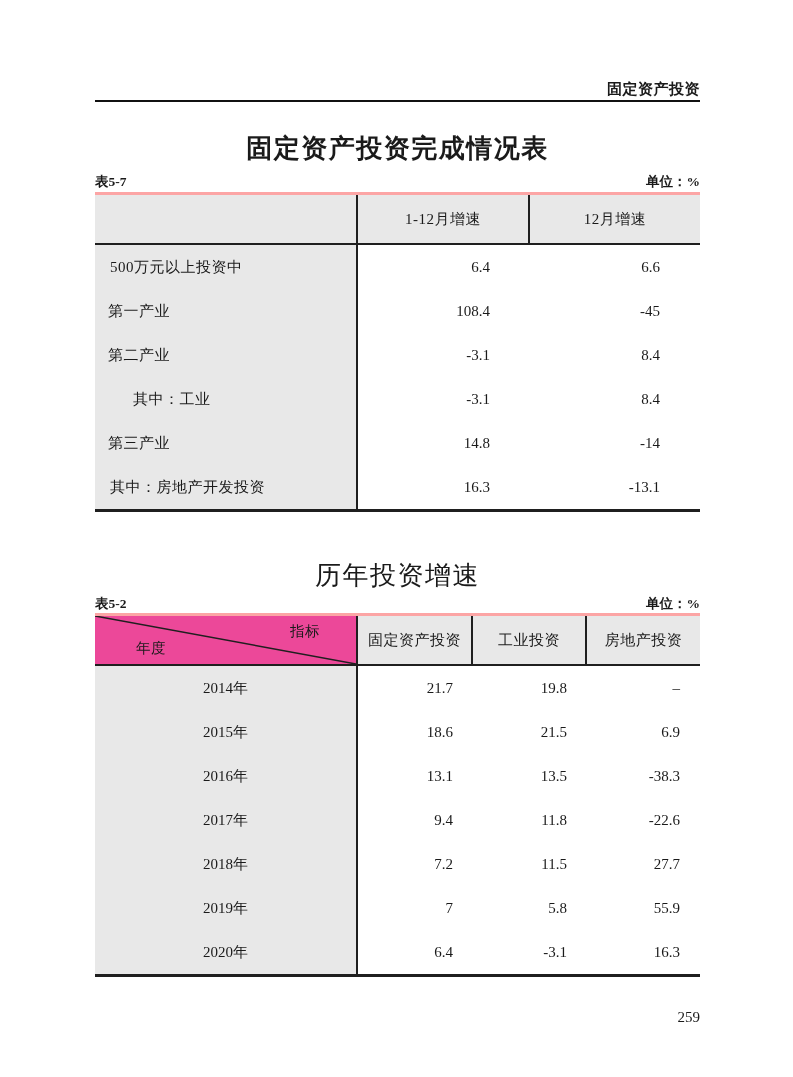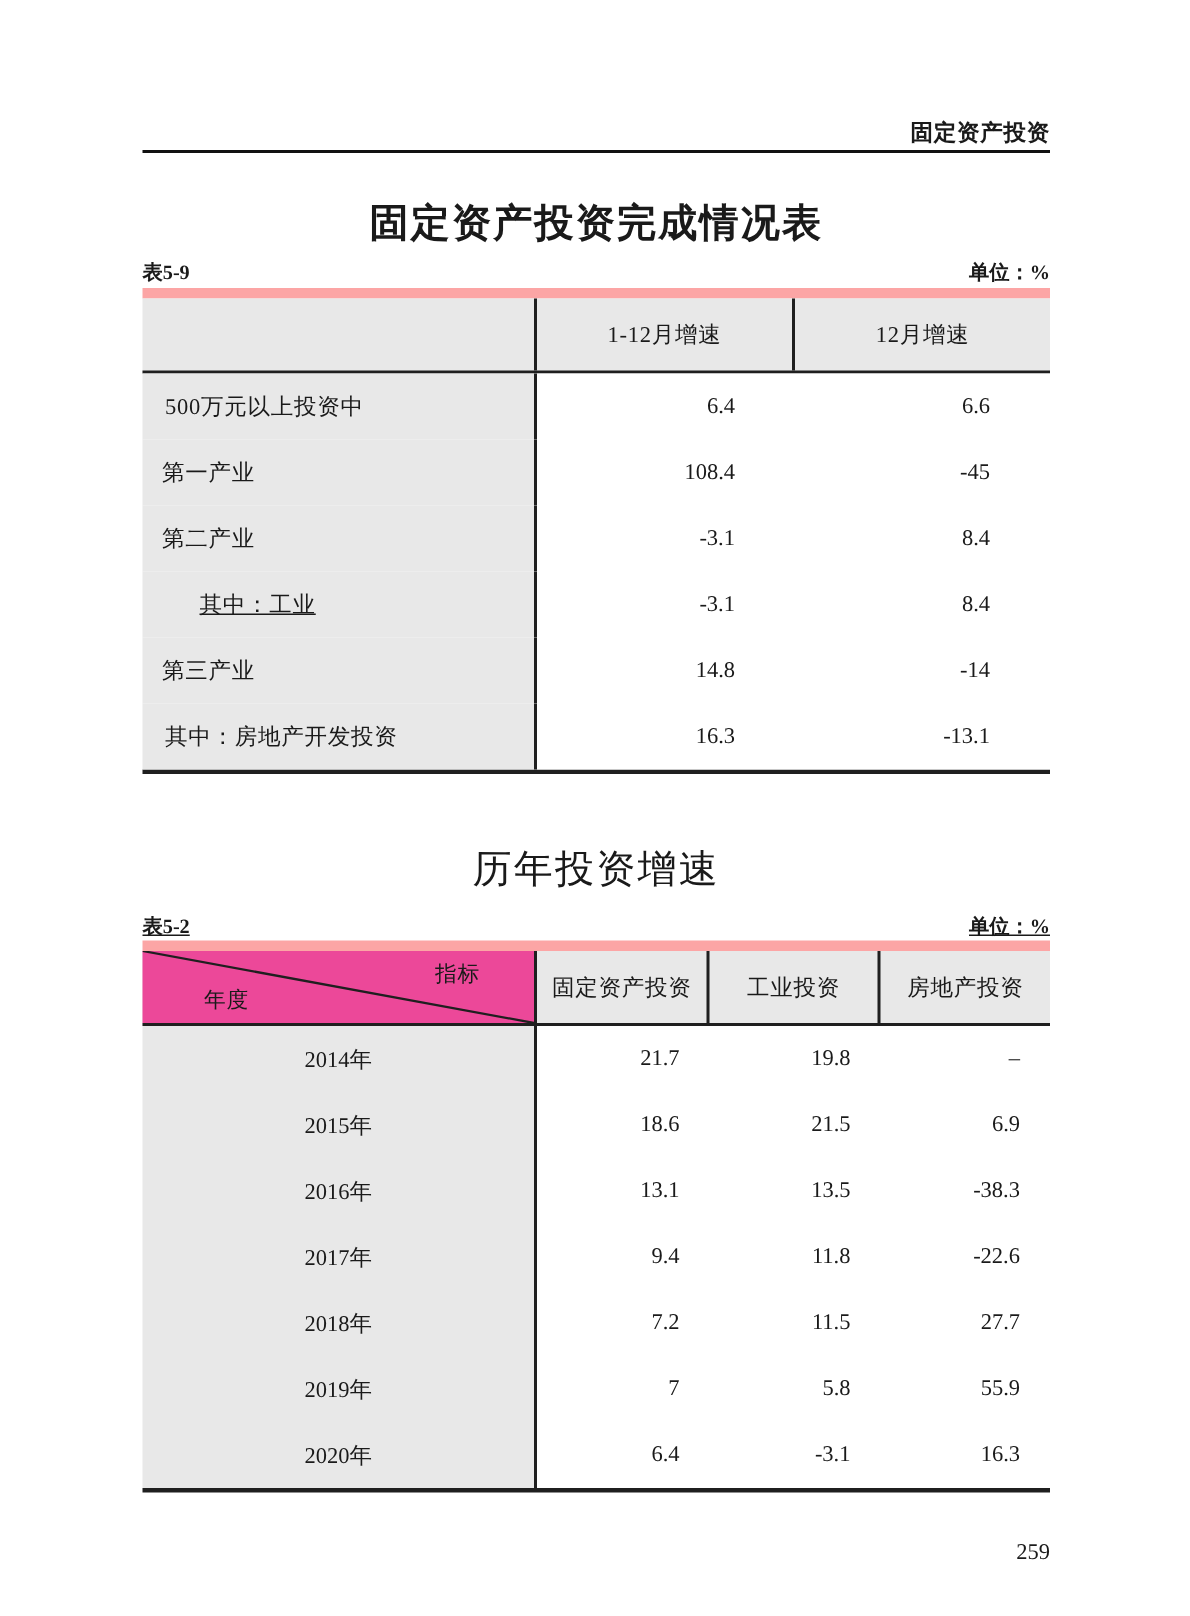--- a/index.html
+++ b/index.html
@@ -45,25 +45,25 @@
   .caption-row {
     display: flex;
     justify-content: space-between;
     align-items: flex-end;
     font-size: 13.5px;
     line-height: 16px;
     font-weight: bold;
     margin-top: 11px;
     margin-bottom: 2px;
   }
-  .caption-row-2 { margin-top: 16px; margin-bottom: 1px; text-decoration: underline; }
+  .caption-row-2 { margin-top: 6px; margin-bottom: 1px; }
 
   
   .ruled-table {
-    border-top: 7px solid #fca5a5;
+    border-top: 3px solid #fca5a5;
     border-bottom: 3px solid #1f1f1f;
     width: 605px;
   }
   .thead {
     display: grid;
     height: 50px;
     background: #e8e8e8;
     border-bottom: 2px solid #1f1f1f;
   }
   .hcell {
@@ -89,21 +89,21 @@
     justify-content: flex-end;
     font-size: 15px;
     background: #ffffff;
   }
 
   
   .t1 .thead, .t1 .trow { grid-template-columns: 263px 172px 170px; }
   .t1 .valcell { padding-right: 40px; }
   .indent-0 { padding-left: 15px; }
   .indent-1 { padding-left: 13px; }
-  .indent-2 { padding-left: 38px; text-decoration: underline; }
+  .indent-2 { padding-left: 38px; }
 
   
   .t2 .thead, .t2 .trow { grid-template-columns: 263px 115px 114px 113px; }
   .t2 .valcell { padding-right: 20px; }
   .yearcell {
     background: #e8e8e8;
     border-right: 2px solid #1f1f1f;
     display: flex;
     align-items: center;
     justify-content: center;
@@ -132,21 +132,21 @@
 <body>
 
 <div class="page">
   <div class="content">
 
     <div class="running-head">固定资产投资</div>
 
     <div class="tbl-title title-1">固定资产投资完成情况表</div>
 
     <div class="caption-row">
-      <span>表5-9</span>
+      <span>表5-7</span>
       <span>单位：%</span>
     </div>
 
     <div class="ruled-table t1">
       <div class="thead">
         <div class="hcell vline"></div>
         <div class="hcell vline">1-12月增速</div>
         <div class="hcell">12月增速</div>
       </div>
 

